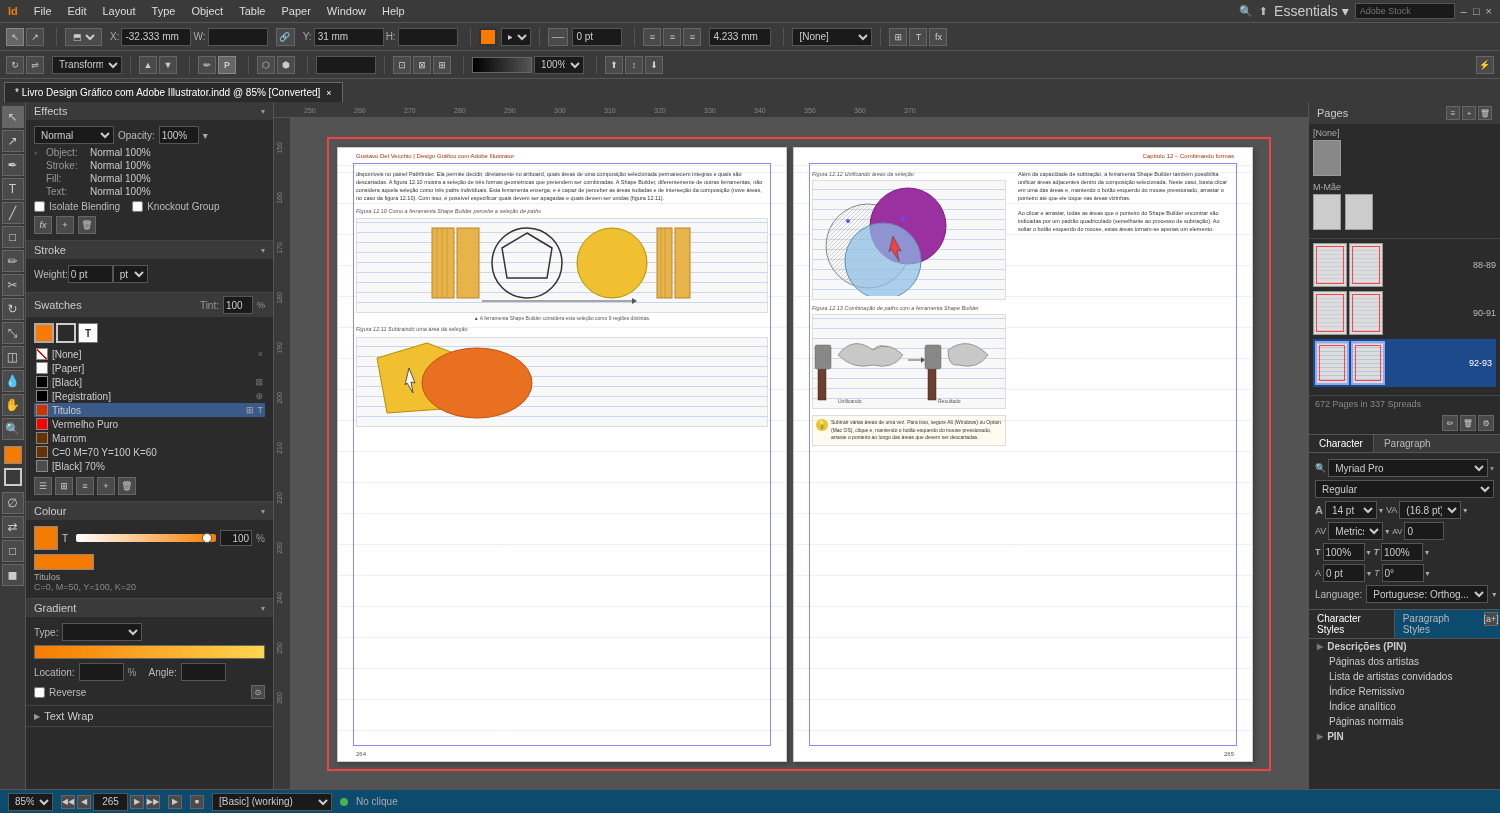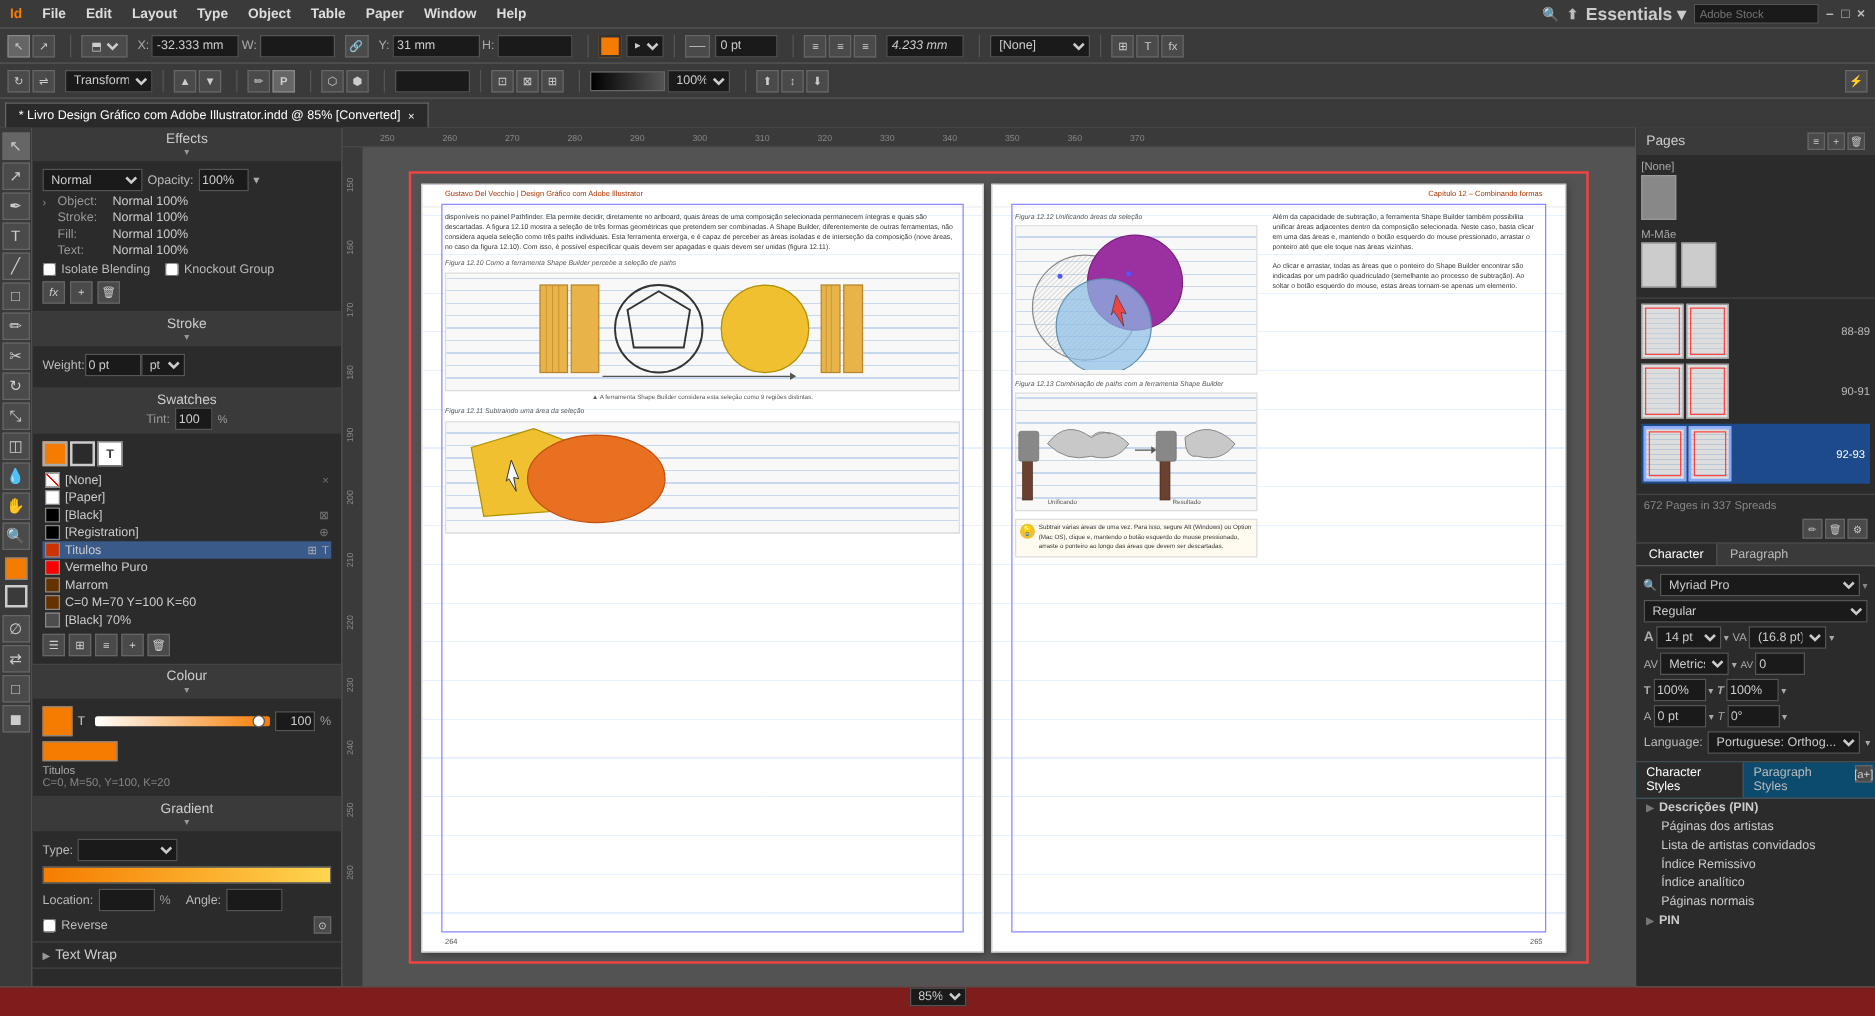--- a/index.html
+++ b/index.html
@@ -10,21 +10,21 @@
       background: #3a3a3a;
       height: 22px;
       display: flex;
       align-items: center;
       padding: 0 8px;
       gap: 16px;
       color: #ddd;
       font-size: 11px;
       flex-shrink: 0;
     }
-    .menu-bar span { cursor: pointer; font-weight: bold; }
+    .menu-bar span { cursor: pointer; }
 
     
     .control-bar {
       background: #3a3a3a;
       height: 28px;
       display: flex;
       align-items: center;
       padding: 0 6px;
       gap: 4px;
       flex-shrink: 0;
@@ -188,21 +188,20 @@
     .panel-header {
       background: #3a3a3a;
       color: #ccc;
       font-size: 11px;
       padding: 3px 8px;
       display: flex;
       align-items: center;
       justify-content: space-between;
       cursor: pointer;
       user-select: none;
-      flex-direction: column;
     }
     .panel-header-arrow { font-size: 8px; color: #999; }
     .panel-body { padding: 6px 8px; }
 
     
     .effects-row { display: flex; align-items: center; gap: 4px; margin-bottom: 3px; font-size: 10px; color: #bbb; }
     .effects-select {
       background: #1a1a1a;
       border: 1px solid #555;
       color: #ccc;
@@ -342,31 +341,30 @@
       cursor: pointer;
       display: flex;
       align-items: center;
       gap: 4px;
     }
     .styles-item .arrow { color: #777; font-size: 8px; }
     .styles-group { font-weight: bold; }
 
     
     .status-bar {
-      background: #7f1d1d;
+      background: #0c4a6e;
       height: 24px;
       display: flex;
       align-items: center;
       padding: 0 8px;
       gap: 8px;
       flex-shrink: 0;
       border-top: 1px solid #555;
       color: #aaa;
       font-size: 10px;
-      flex-direction: column;
     }
     .status-bar select {
       background: #1a1a1a;
       border: 1px solid #555;
       color: #ccc;
       font-size: 10px;
       height: 18px;
     }
     .status-dot { width: 8px; height: 8px; border-radius: 50%; background: #4caf50; display: inline-block; }
 
@@ -462,21 +460,21 @@
   <div class="ctrl-group">
     <input class="small-input" value="0 pt" style="width: 50px;">
   </div>
   <div class="ctrl-sep"></div>
   <div class="inline-tools">
     <div class="itool">≡</div>
     <div class="itool">≡</div>
     <div class="itool">≡</div>
   </div>
   <div class="ctrl-group">
-    <input class="small-input" value="4.233 mm" style="width: 62px; font-style: italic;">
+    <input class="small-input" value="4.233 mm" style="width: 62px;">
   </div>
   <div class="ctrl-sep"></div>
   <select class="effects-select" style="width:80px;">
     <option>[None]</option>
   </select>
   <div class="ctrl-sep"></div>
   <div class="inline-tools">
     <div class="itool">⊞</div>
     <div class="itool">T</div>
     <div class="itool">fx</div>

